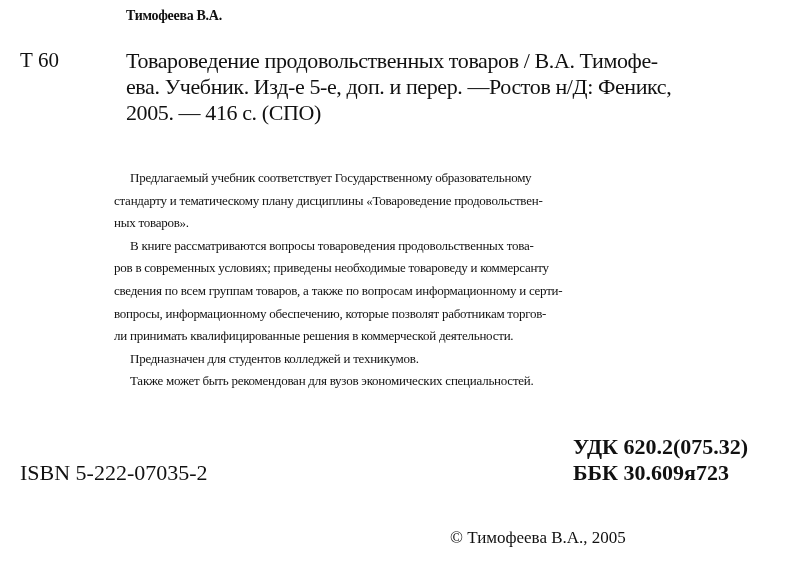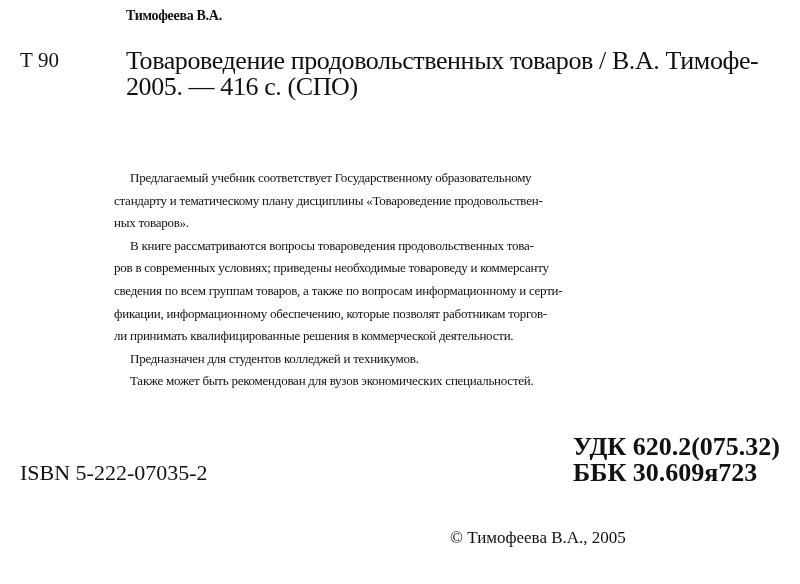--- a/index.html
+++ b/index.html
@@ -3,47 +3,48 @@
 <meta charset="utf-8">
 <style>
   html, body { margin: 0; padding: 0; }
   body {
     width: 800px; height: 584px; background: #ffffff; color: #111111;
     font-family: "Liberation Serif", serif; position: relative; overflow: hidden;
   }
   .abs { position: absolute; white-space: nowrap; }
   .author { left: 126px; top: 8px; font-size: 14px; font-weight: bold; letter-spacing: -0.3px; }
   .code { left: 20px; top: 48px; font-size: 21px; }
-  .biblines { left: 126px; top: 48px; font-size: 26px; line-height: 26px; letter-spacing: -0.4px; }
+  .biblines { left: 126px; top: 48px; font-size: 22px; line-height: 26px; letter-spacing: -0.4px; }
   .annot { left: 126px; top: 167px; font-size: 13px; line-height: 22.6px; letter-spacing: -0.25px; width: 660px; white-space: normal; }
   .annot .line { display: block; white-space: nowrap; }
   .annot .indent { padding-left: 4px; }
-  .udk { left: 573px; top: 434px; font-size: 26px; font-weight: bold; line-height: 26px; }
+  .udk { left: 573px; top: 434px; font-size: 22px; font-weight: bold; line-height: 26px; }
   .isbn { left: 20px; top: 460px; font-size: 22px; font-weight: normal; }
   .copy { left: 418px; top: 527px; font-size: 17px; line-height: 22px; margin-left: 32px; }
 </style>
 </head>
 <body>
 
 <div class="abs author">Тимофеева В.А.</div>
-<div class="abs code">Т 90</div>
+<div class="abs code">Т 60</div>
 
 <div class="abs biblines">
   <div>Товароведение продовольственных товаров / В.А. Тимофе-</div>
+  <div>ева. Учебник. Изд-е 5-е, доп. и перер. —Ростов н/Д: Феникс,</div>
   <div>2005. — 416 с. (СПО)</div>
 </div>
 
 <div class="abs annot">
   <span class="line indent">Предлагаемый учебник соответствует Государственному образовательному</span>
   <span class="line" style="margin-left:-12px">стандарту и тематическому плану дисциплины «Товароведение продовольствен-</span>
   <span class="line" style="margin-left:-12px">ных товаров».</span>
   <span class="line indent">В книге рассматриваются вопросы товароведения продовольственных това-</span>
   <span class="line" style="margin-left:-12px">ров в современных условиях; приведены необходимые товароведу и коммерсанту</span>
   <span class="line" style="margin-left:-12px">сведения по всем группам товаров, а также по вопросам информационному и серти-</span>
-  <span class="line" style="margin-left:-12px">фикации, информационному обеспечению, которые позволят работникам торгов-</span>
+  <span class="line" style="margin-left:-12px">вопросы, информационному обеспечению, которые позволят работникам торгов-</span>
   <span class="line" style="margin-left:-12px">ли принимать квалифицированные решения в коммерческой деятельности.</span>
   <span class="line indent">Предназначен для студентов колледжей и техникумов.</span>
   <span class="line indent">Также может быть рекомендован для вузов экономических специальностей.</span>
 </div>
 
 <div class="abs udk">
   <div>УДК 620.2(075.32)</div>
   <div>ББК 30.609я723</div>
 </div>
 

